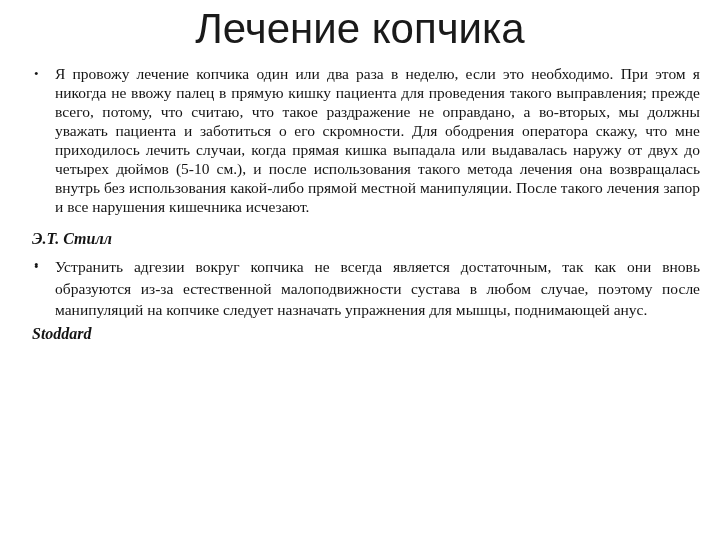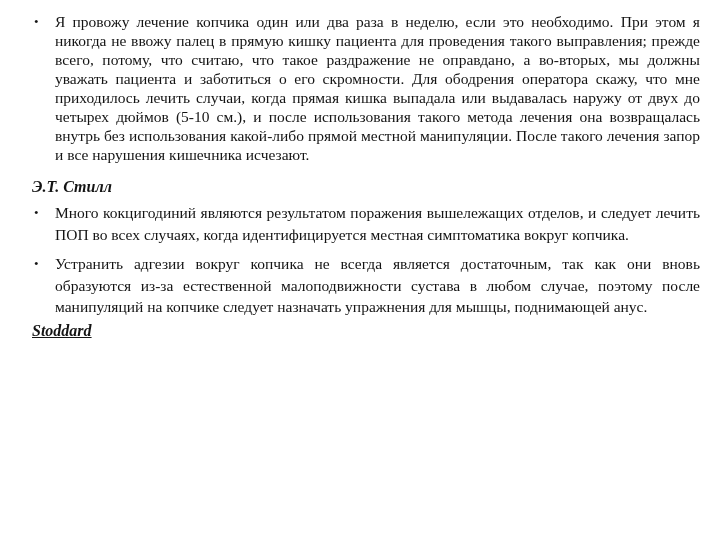--- a/index.html
+++ b/index.html
@@ -53,40 +53,40 @@
   .p3 { line-height: 21.5px; margin-top: 8px; }
   .attribution {
     text-align: left;
     font-weight: bold;
     font-style: italic;
     font-size: 16px;
     line-height: 19px;
     color: #141414;
   }
   .attr-1 { margin-top: 13px; }
-  .attr-3 { margin-top: 3px; text-decoration: underline; }
+  .attr-3 { margin-top: 3px; }
 </style>
 </head>
 <body>
 
 <div class="slide">
 
+  <h1 class="title">Лечение копчика</h1>
 
   <div class="content">
 
     <div class="bullet-row para p1">
       <span class="bullet-marker">•</span>
       <span>Я провожу лечение копчика один или два раза в неделю, если это необходимо. При этом я никогда не ввожу палец в прямую кишку пациента для проведения такого выправления; прежде всего, потому, что считаю, что такое раздражение не оправдано, а во-вторых, мы должны уважать пациента и заботиться о его скромности. Для ободрения оператора скажу, что мне приходилось лечить случаи, когда прямая кишка выпадала или выдавалась наружу от двух до четырех дюймов (5-10 см.), и после использования такого метода лечения она возвращалась внутрь без использования какой-либо прямой местной манипуляции. После такого лечения запор и все нарушения кишечника исчезают.</span>
     </div>
 
     <div class="attribution attr-1">Э.Т. Стилл</div>
 
     <div class="bullet-row para p2">
       <span class="bullet-marker">•</span>
-      <span>Много кокцигодиний являются результатом поражения вышележащих отделов, и следует лечить ПОП во всех случаях, когда идентифицируется местная симптоматика вокруг копчика.</span>
     </div>
 
     <div class="bullet-row para p3">
       <span class="bullet-marker">•</span>
       <span>Устранить адгезии вокруг копчика не всегда является достаточным, так как они вновь образуются из-за естественной малоподвижности сустава в любом случае, поэтому после манипуляций на копчике следует назначать упражнения для мышцы, поднимающей анус.</span>
     </div>
 
     <div class="attribution attr-3">Stoddard</div>
 
   </div>

